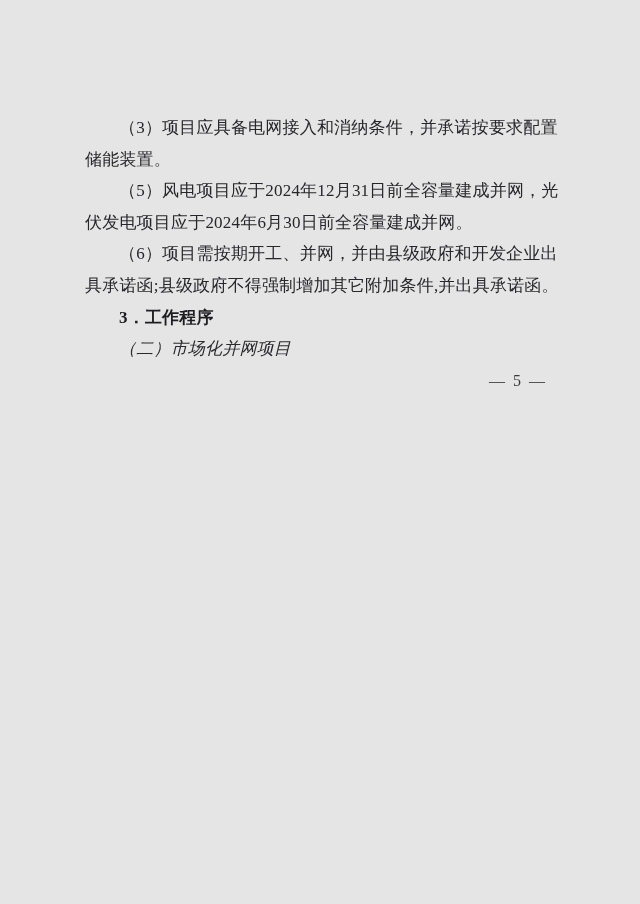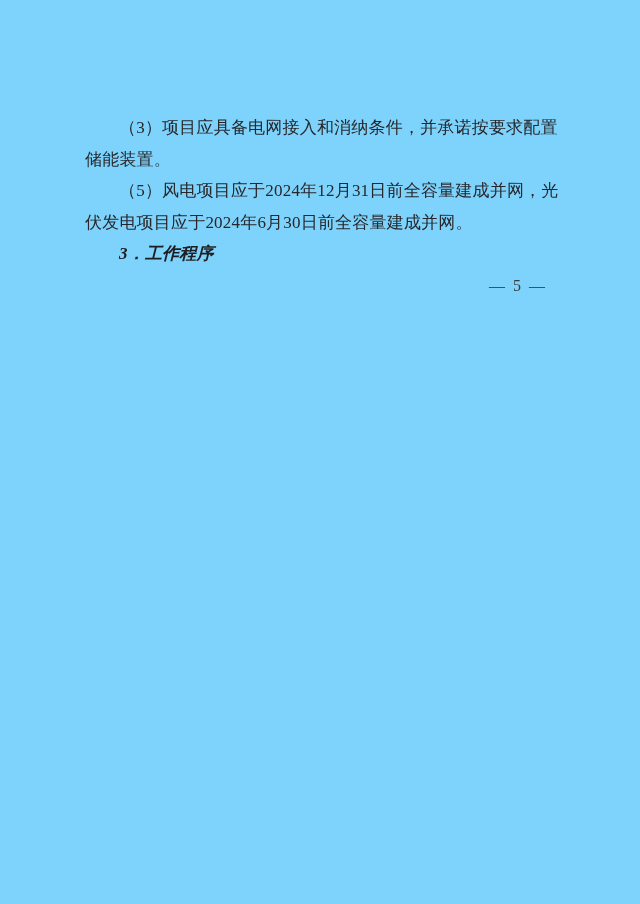--- a/index.html
+++ b/index.html
@@ -10,41 +10,40 @@
     width: 640px;
     height: 904px;
     background: #fbfbf9;
     overflow: hidden;
     font-family: "Liberation Serif", "DejaVu Serif", serif;
   }
   .page {
     position: relative;
     width: 640px;
     height: 904px;
-    background: #7dd3fc;
+    background: #e5e5e5;
   }
   .content {
     position: absolute;
     left: 85px;
     top: 112px;
     width: 476px;
   }
   .para {
     margin: 0;
     font-size: 17px;
     line-height: 31.6px;
     white-space: pre;
     text-indent: 2em;
     color: #27272b;
     letter-spacing: 0.2px;
   }
   .para.heading-bold {
     font-weight: 700;
     color: #1e1e22;
-    font-style: italic;
   }
   .para.heading-kai {
     font-style: italic;
     color: #2a2a2e;
   }
   .para.page-number {
     text-indent: 0;
     text-align: right;
     padding-right: 14px;
     letter-spacing: 2px;
@@ -54,16 +53,19 @@
 </style>
 </head>
 <body>
 
 <main class="page">
   <section class="content">
       <p class="para body">（3）项目应具备电网接入和消纳条件，并承诺按要求配置
 储能装置。</p>
       <p class="para body">（5）风电项目应于2024年12月31日前全容量建成并网，光
 伏发电项目应于2024年6月30日前全容量建成并网。</p>
+      <p class="para body">（6）项目需按期开工、并网，并由县级政府和开发企业出
+具承诺函;县级政府不得强制增加其它附加条件,并出具承诺函。</p>
       <p class="para heading-bold">3．工作程序</p>
+      <p class="para heading-kai">（二）市场化并网项目</p>
       <p class="para page-number">— 5 —</p>
     </section>
 </main>
 
 </body></html>

